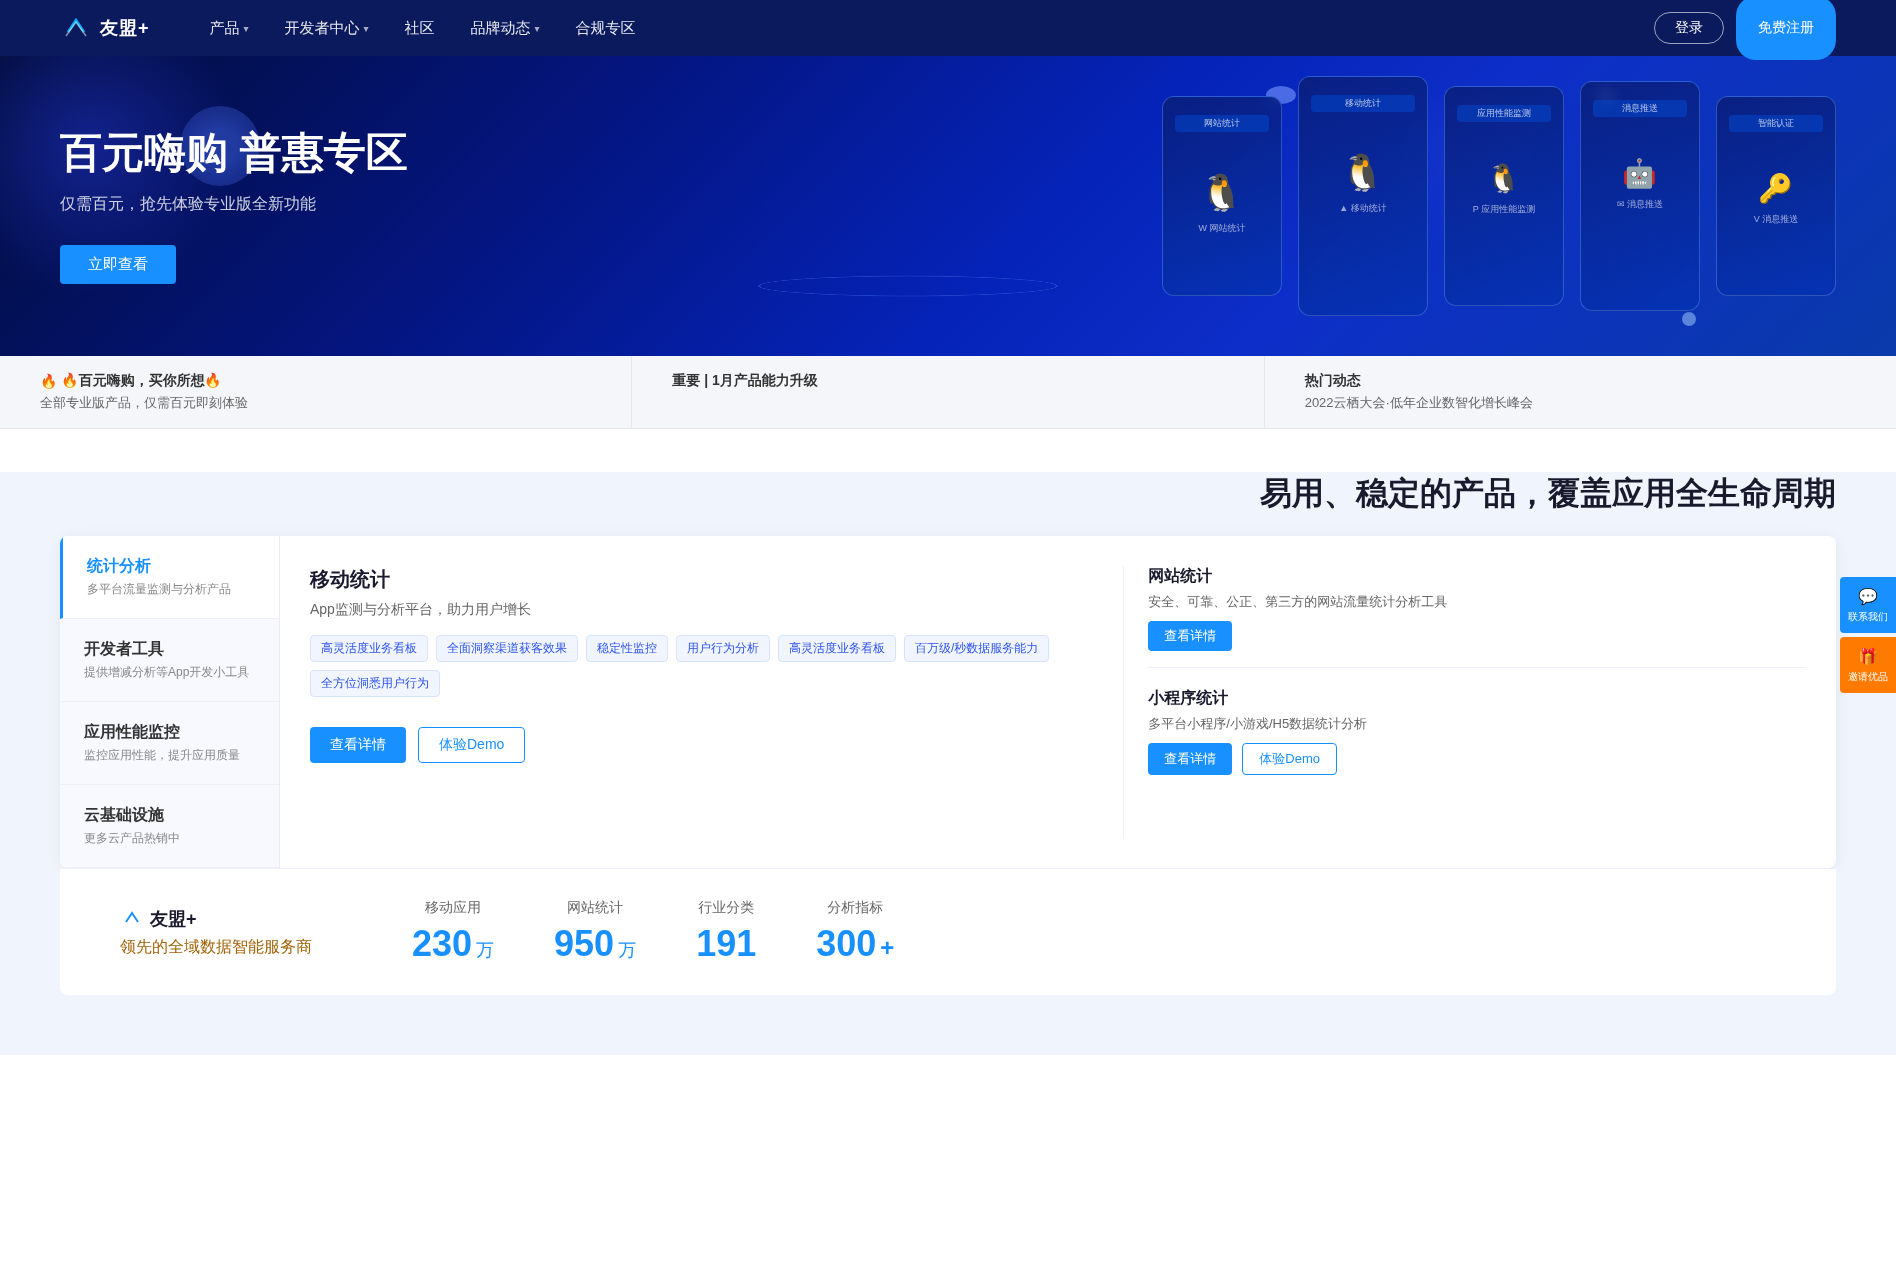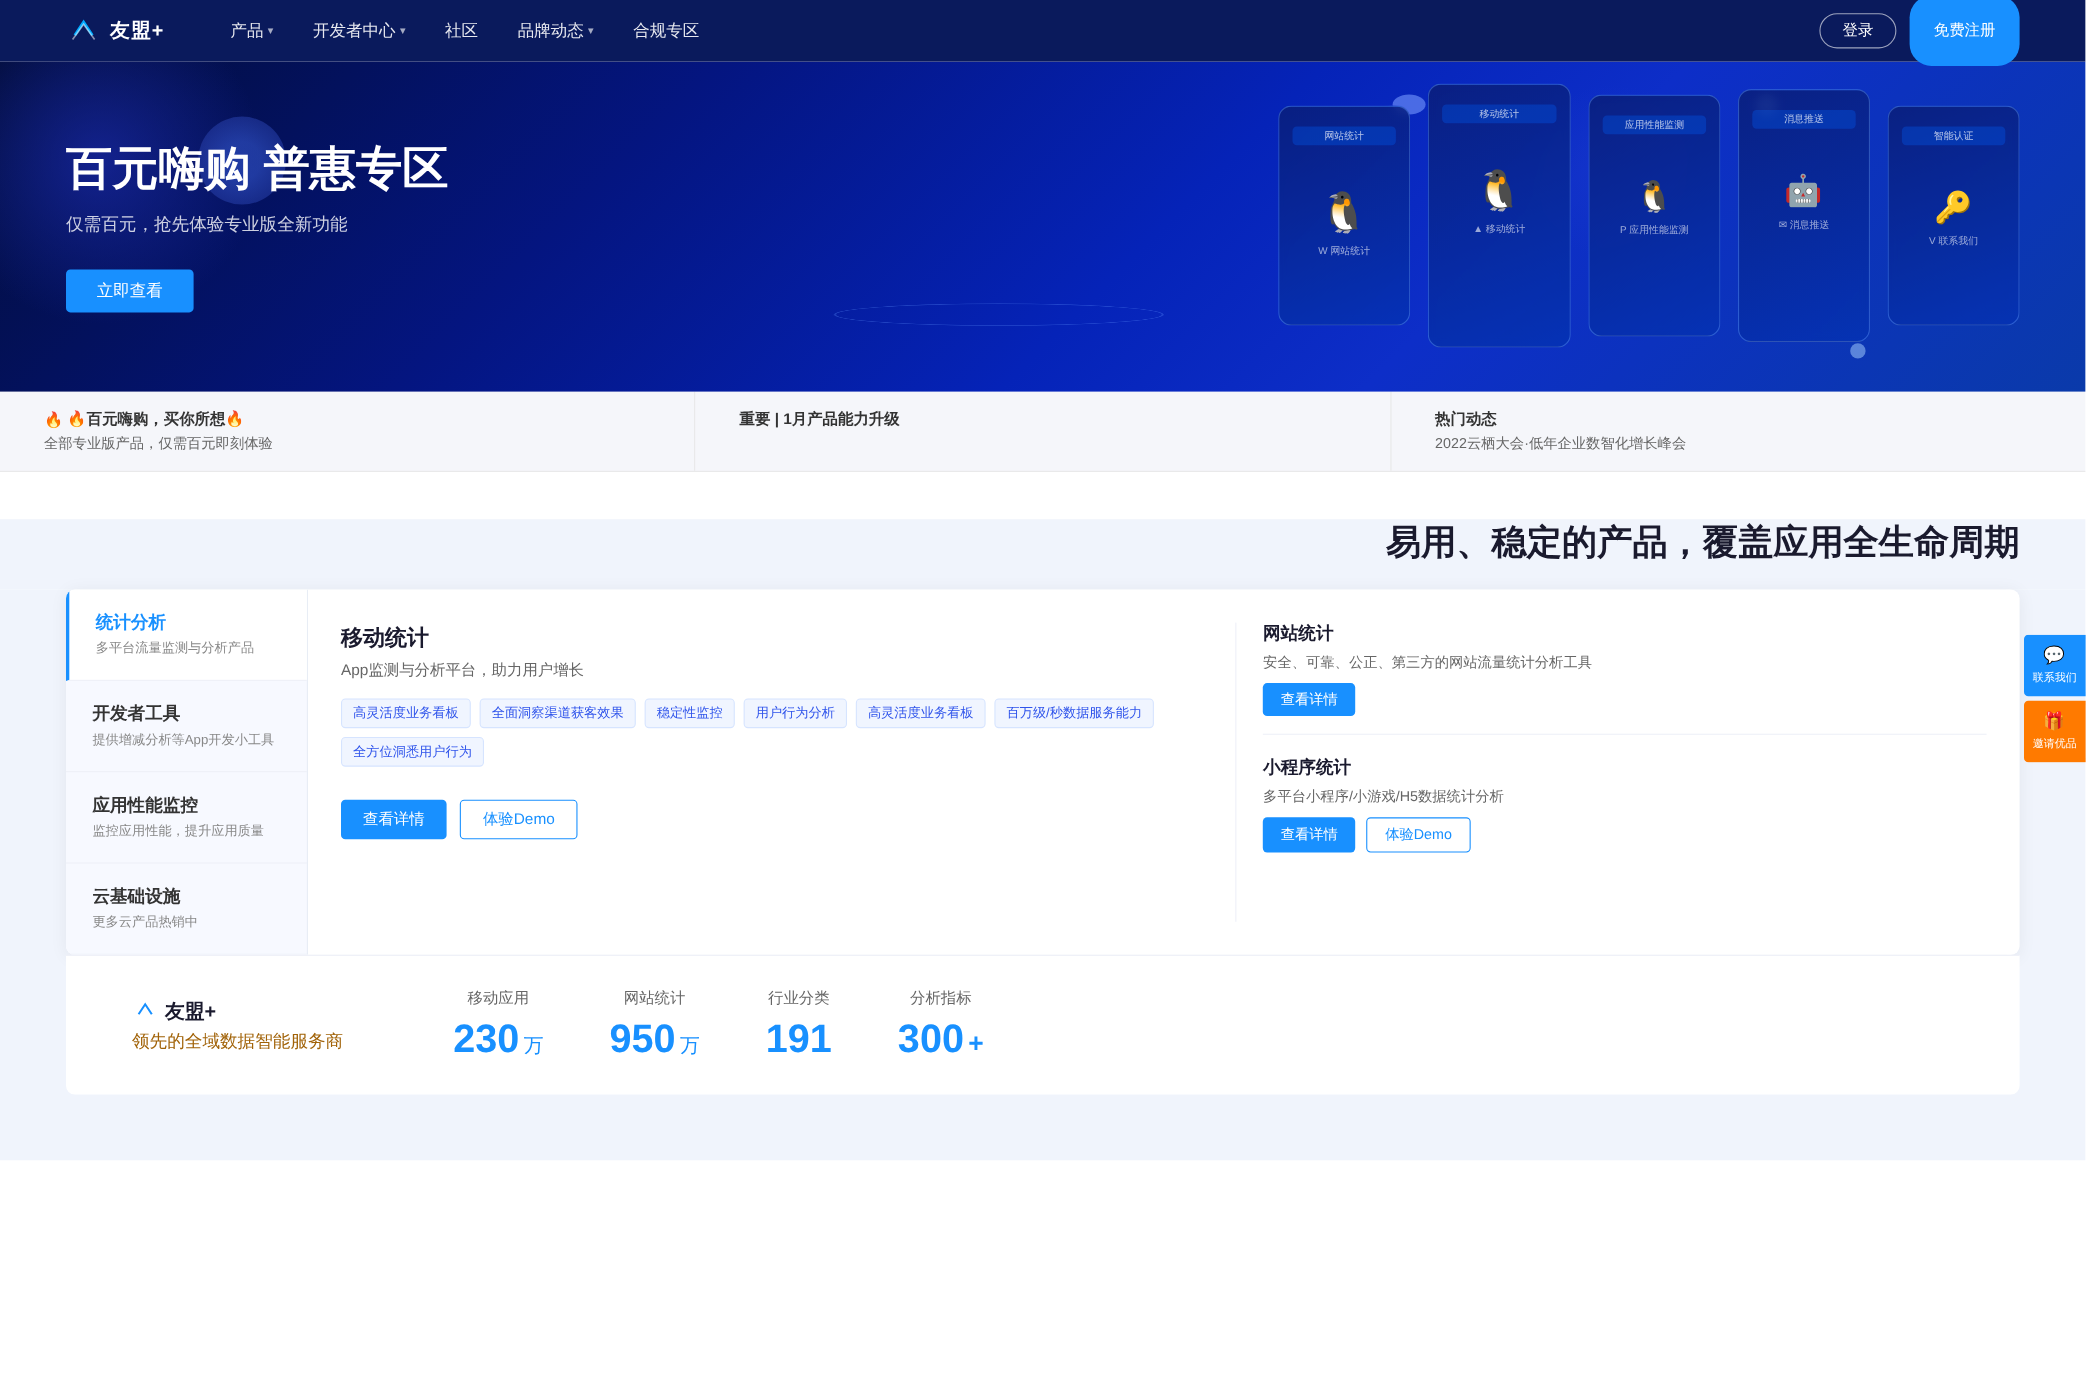--- a/index.html
+++ b/index.html
@@ -573,21 +573,21 @@
 
     <div class="hero-card" style="height:230px;margin-bottom:5px;">
       <div class="card-tag">消息推送</div>
       <div class="card-icon-area" style="font-size:28px;">🤖</div>
       <div class="card-label" style="font-size:9px;color:rgba(255,255,255,0.6);">✉ 消息推送</div>
     </div>
 
     <div class="hero-card" style="height:200px;margin-bottom:20px;">
       <div class="card-tag">智能认证</div>
       <div class="card-icon-area" style="font-size:28px;">🔑</div>
-      <div class="card-label" style="font-size:9px;color:rgba(255,255,255,0.6);">V 联系我们</div>
+      <div class="card-label" style="font-size:9px;color:rgba(255,255,255,0.6);">V 消息推送</div>
     </div>
   </div>
 </section>
 
 <div class="notice-bar">
   <div class="notice-item">
     <div class="notice-label">
       <span class="fire-icon">🔥</span>
       <span>🔥百元嗨购，买你所想🔥</span>
     </div>

